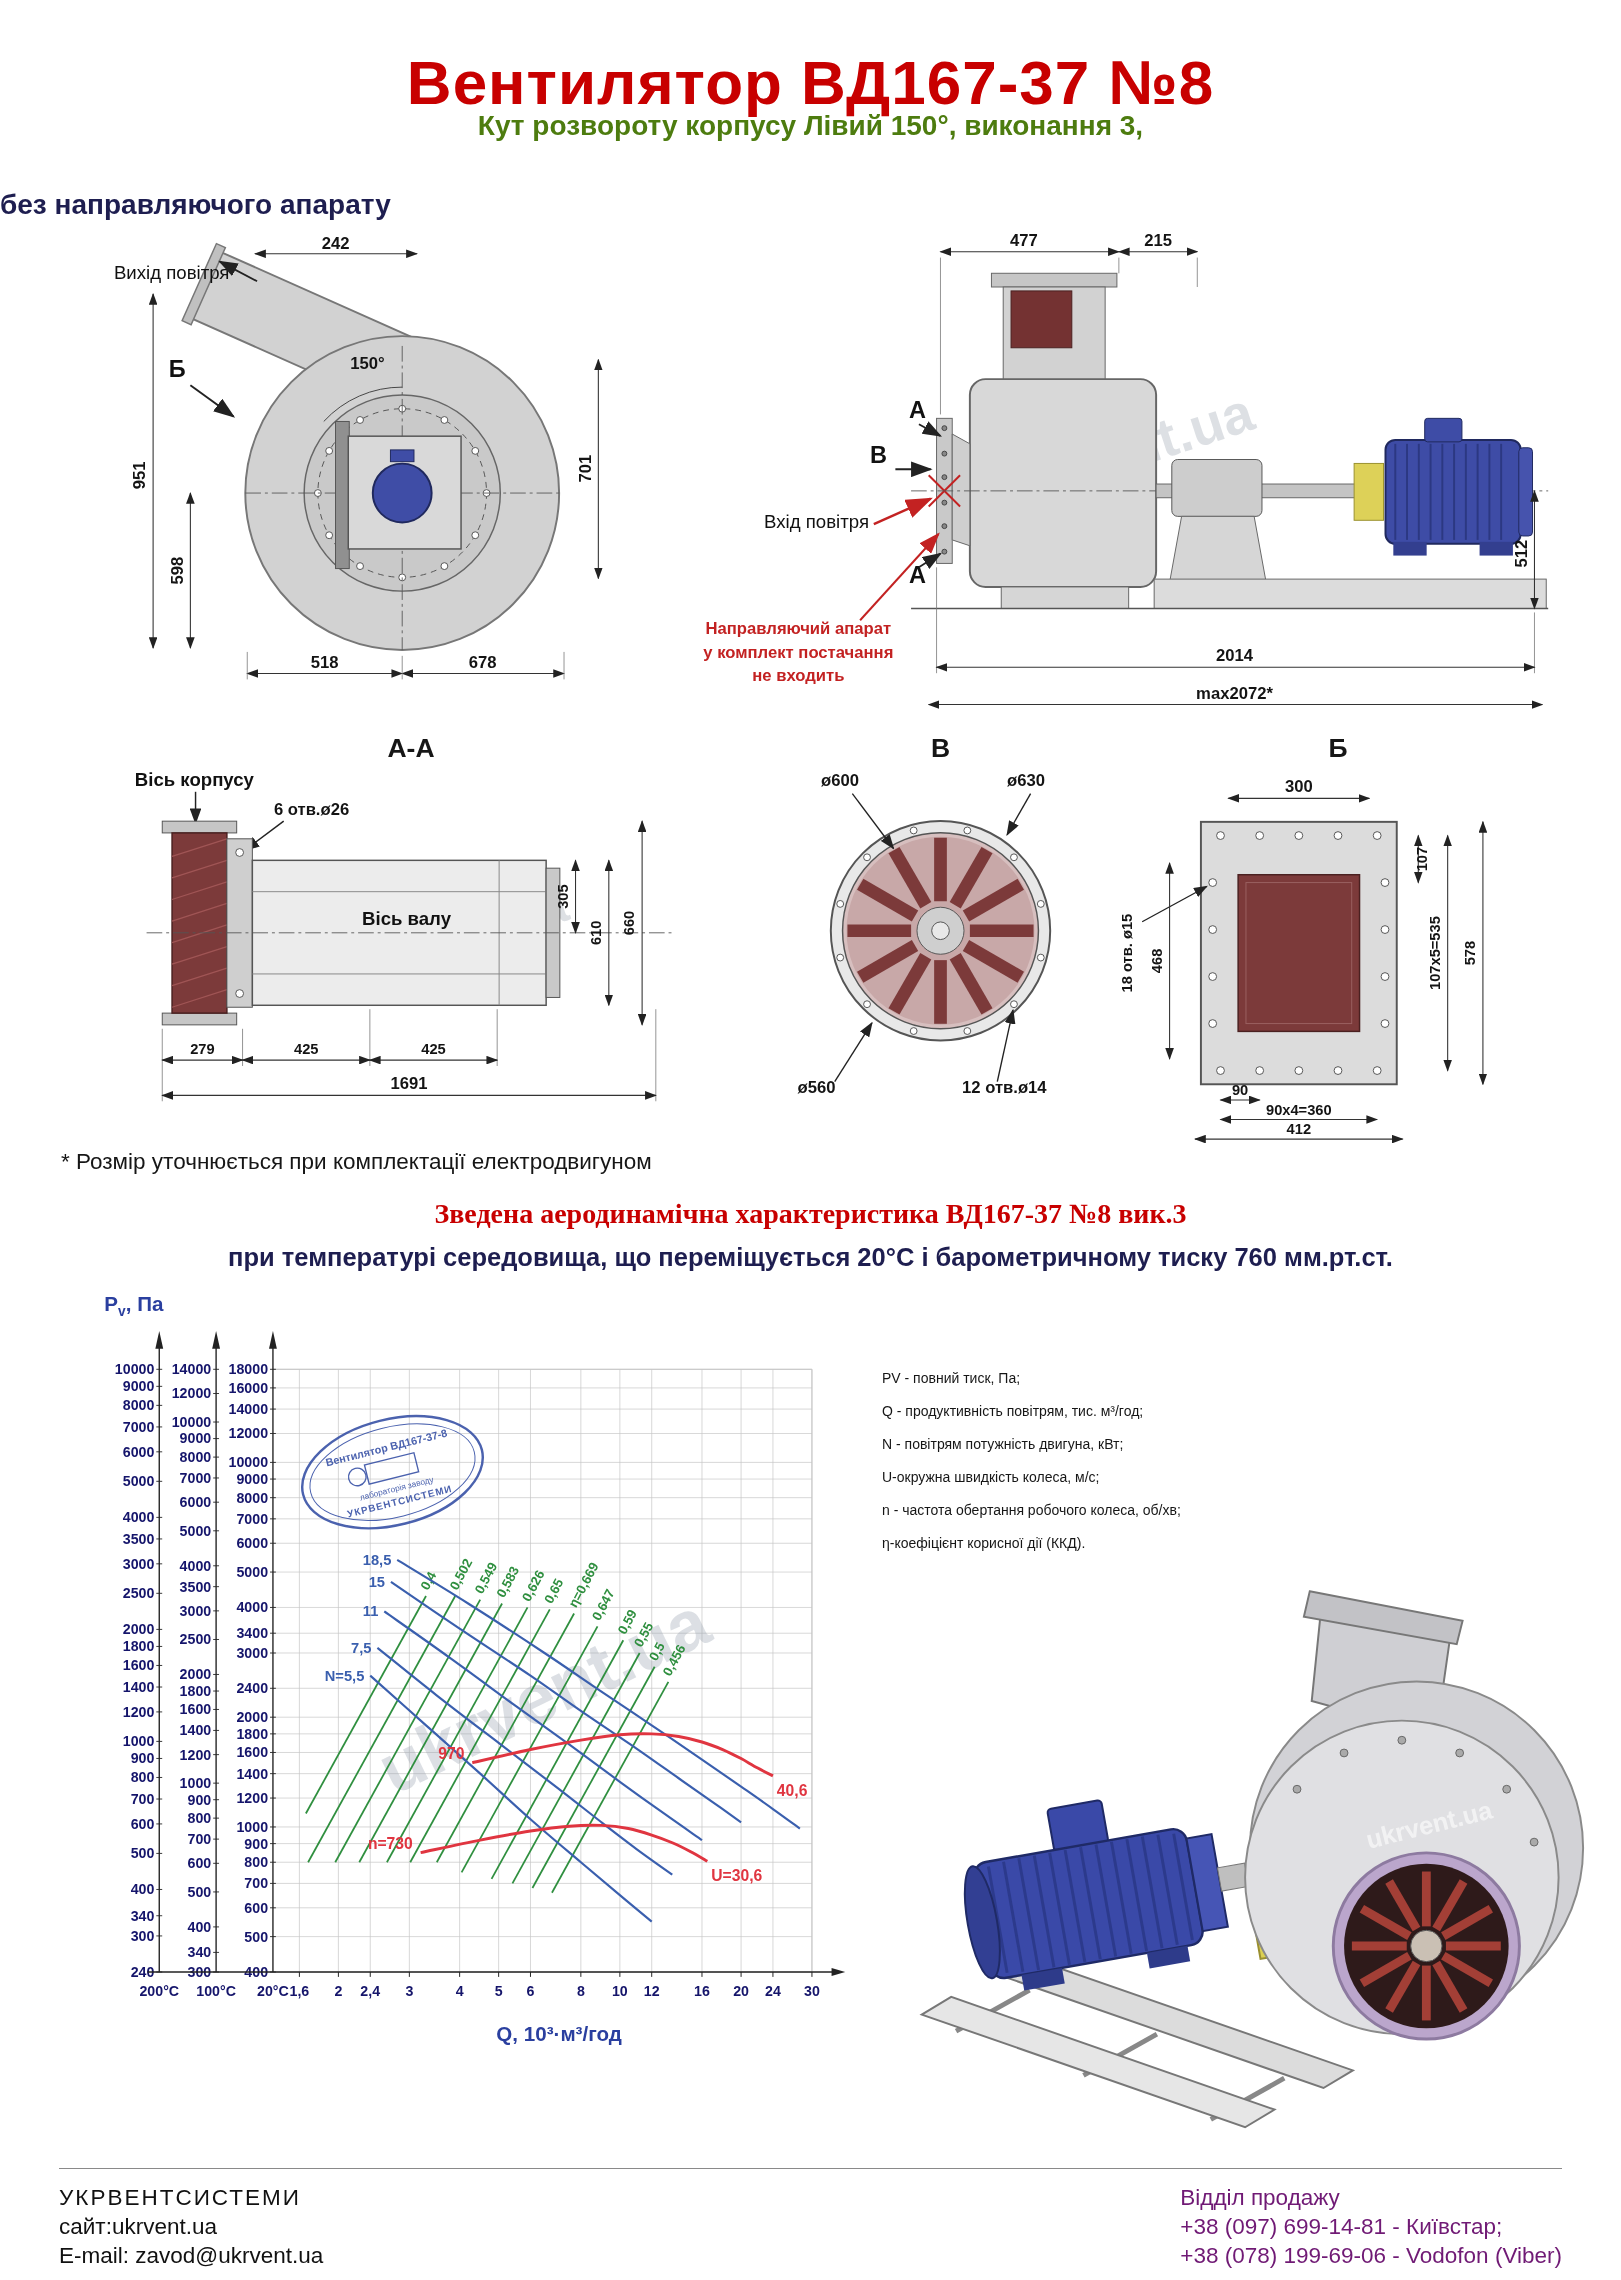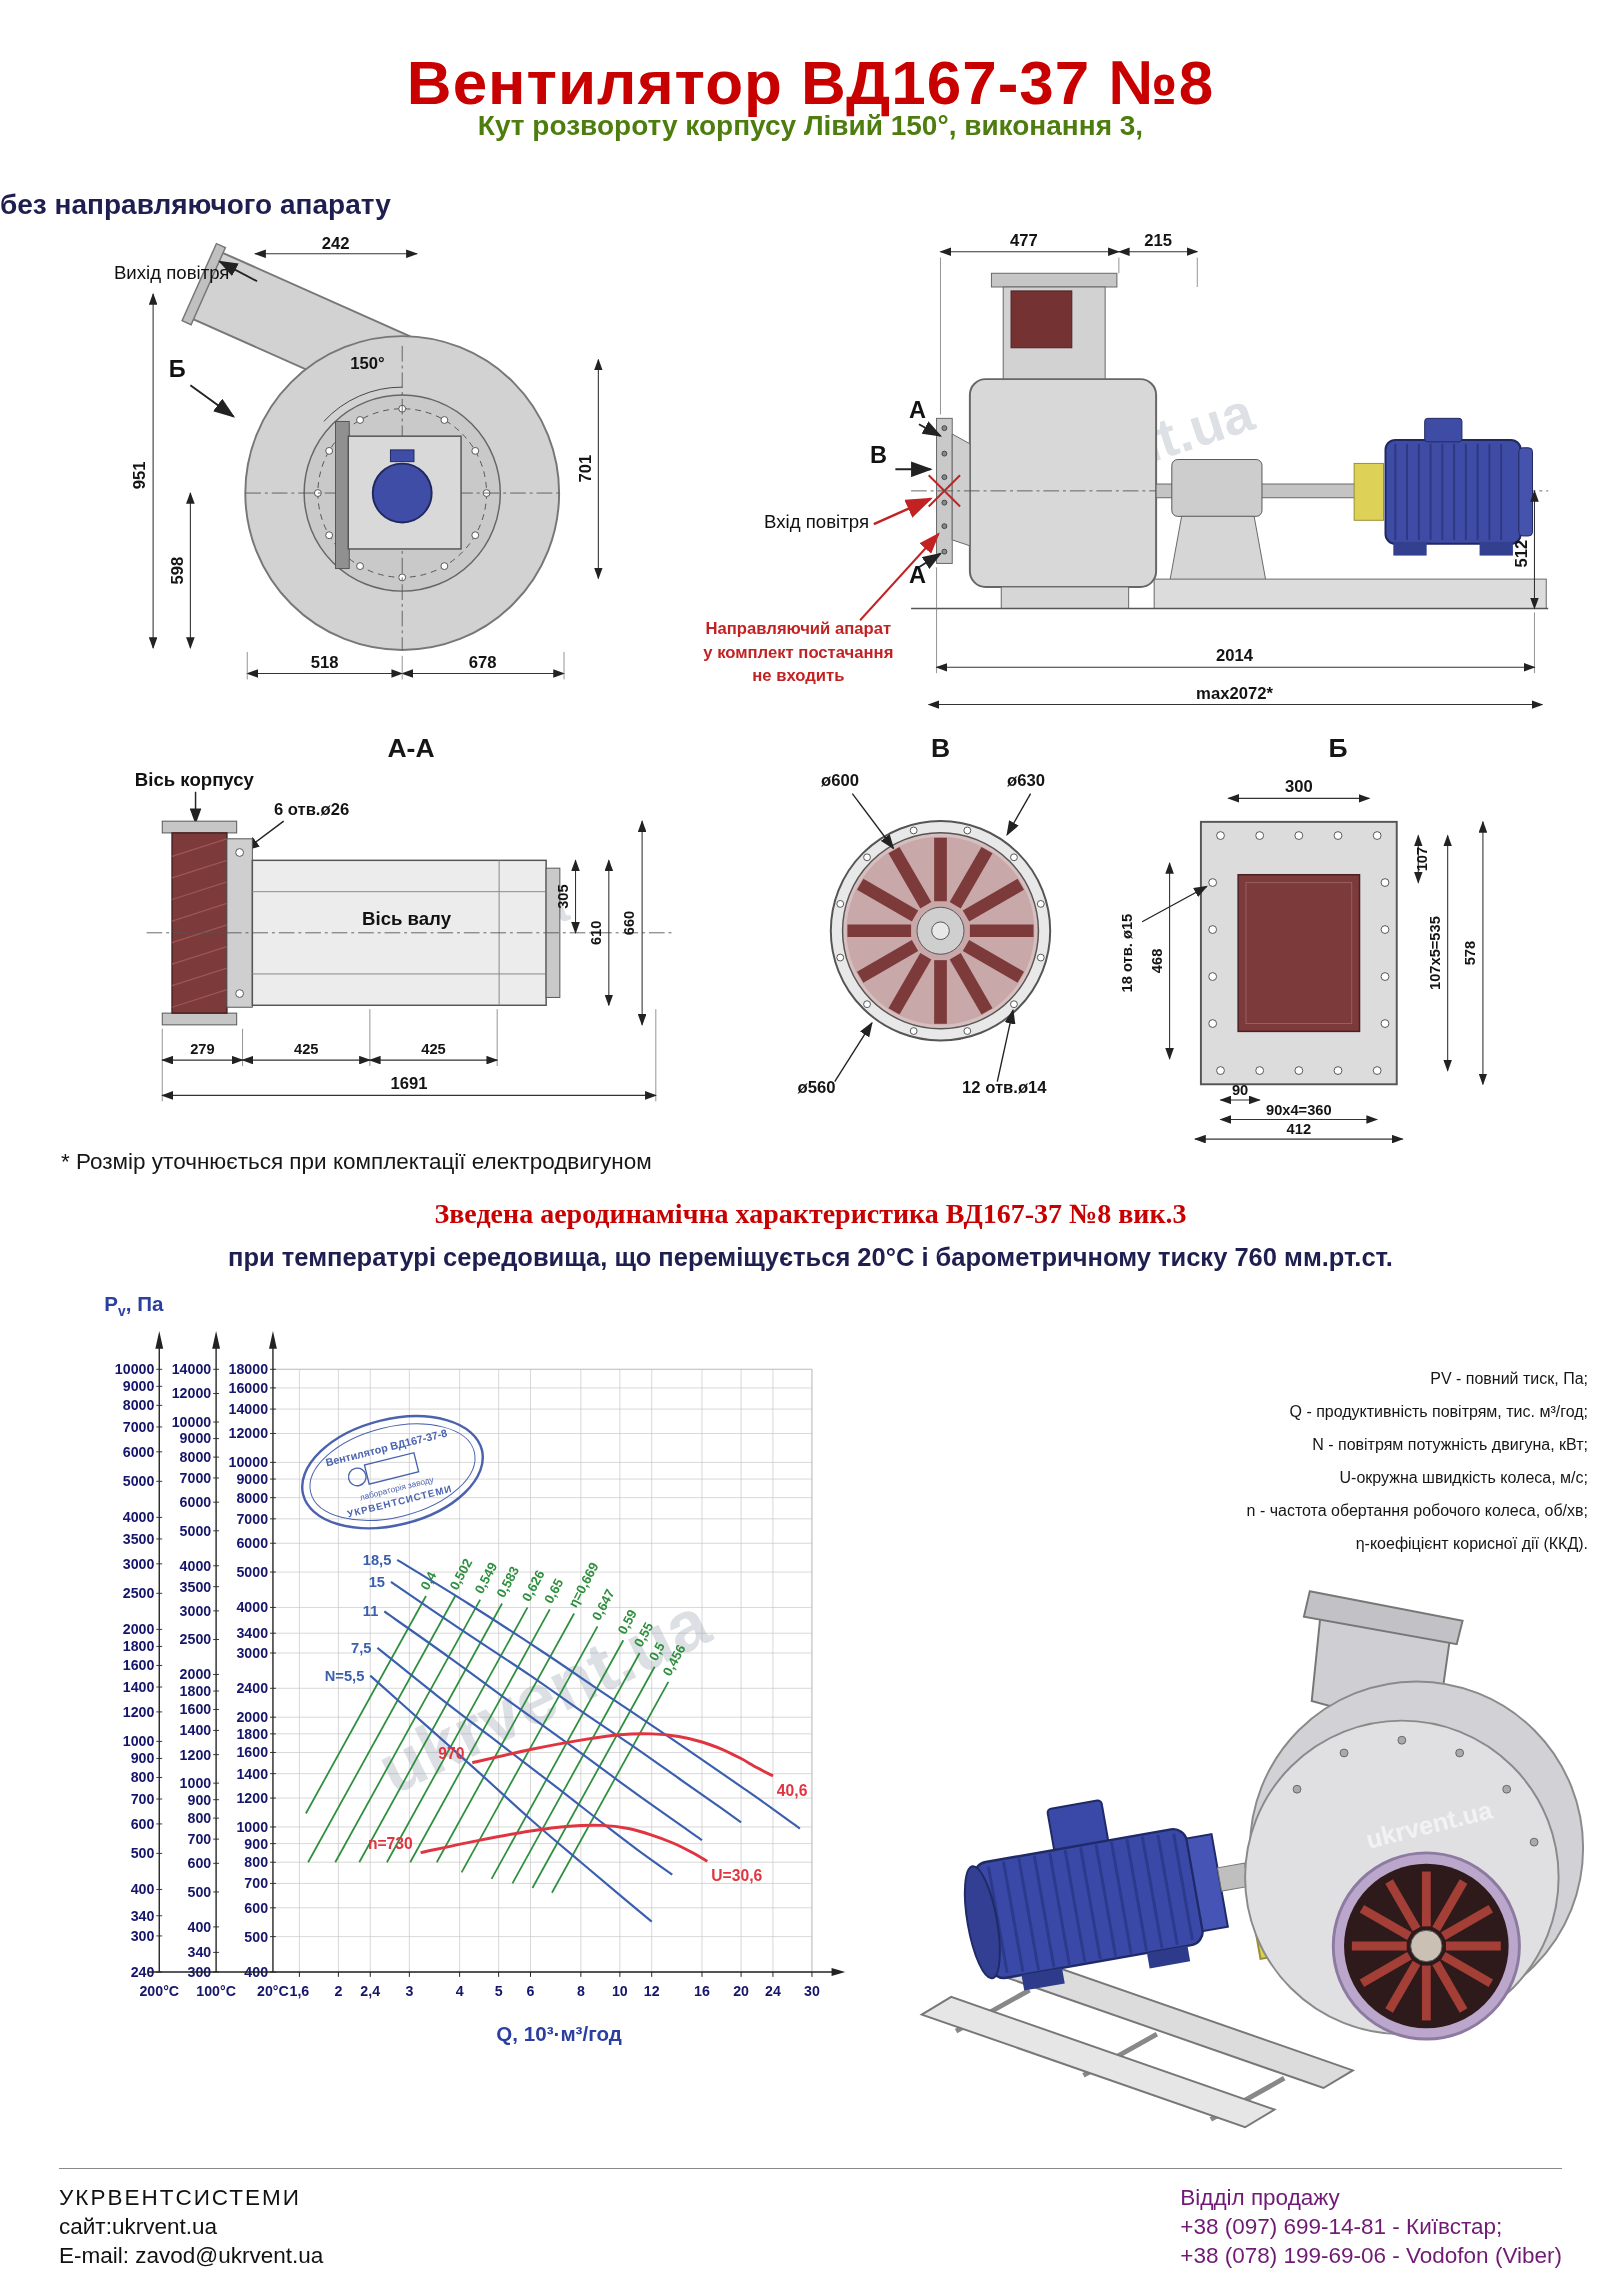--- a/index.html
+++ b/index.html
@@ -5,21 +5,21 @@
   html,body{margin:0;padding:0;background:#ffffff;}
   body{width:1621px;height:2281px;position:relative;font-family:"Liberation Sans",sans-serif;}
   .page{position:absolute;left:0;top:0;width:1621px;height:2281px;background:#fff;overflow:hidden;}
   .title{position:absolute;top:47px;left:0;width:100%;text-align:center;font-size:62px;font-weight:bold;color:#c80000;letter-spacing:1px;}
   .sub1{position:absolute;top:110px;left:0;width:100%;text-align:center;font-size:28px;font-weight:bold;color:#4d7c0f;}
   .sub2{position:absolute;top:149px;left:0;width:100%;text-align:left;font-size:28px;font-weight:bold;color:#1e1e50;margin-top:40px;}
   .secttl{position:absolute;font-size:26.5px;font-weight:bold;color:#161616;text-align:center;}
   .footnote{position:absolute;left:61px;top:1149px;font-size:22.5px;color:#161616;font-weight:500;}
   .aerohead{position:absolute;top:1198px;left:0;width:100%;text-align:center;font-size:28px;font-weight:bold;color:#c80000;font-family:Liberation Serif, serif;}
   .aerosub{position:absolute;top:1243px;left:0;width:100%;text-align:center;font-size:25.5px;font-weight:bold;color:#1e1e50;}
-  .legend{position:absolute;left:882px;top:1362px;width:706px;font-size:16px;color:#161616;line-height:33px;text-align:right;}
+  .legend{position:absolute;left:882px;top:1362px;width:706px;font-size:14px;color:#161616;line-height:33px;}
   .pagewm{position:absolute;font-weight:bold;font-size:55px;color:rgba(120,132,148,0.25);transform:rotate(-18deg);pointer-events:none;white-space:nowrap;}
   .footer{position:absolute;left:59px;right:59px;top:2168px;border-top:1px solid #8a8a8a;padding-top:13.7px;display:flex;justify-content:space-between;}
   .fleft{font-size:22.5px;color:#111;line-height:29px;}
   .fleft .co{letter-spacing:2px;}
   .fright{font-size:22.5px;color:#701a75;line-height:29px;text-align:left;}
   svg{position:absolute;overflow:visible;}
   svg text{font-family:"Liberation Sans",sans-serif;}
   .dimtxt{font-size:17px;font-weight:bold;fill:#141414;}
   .dimsm{font-size:15px;font-weight:bold;fill:#141414;}
   .lbltxt{font-size:19px;fill:#111;}

